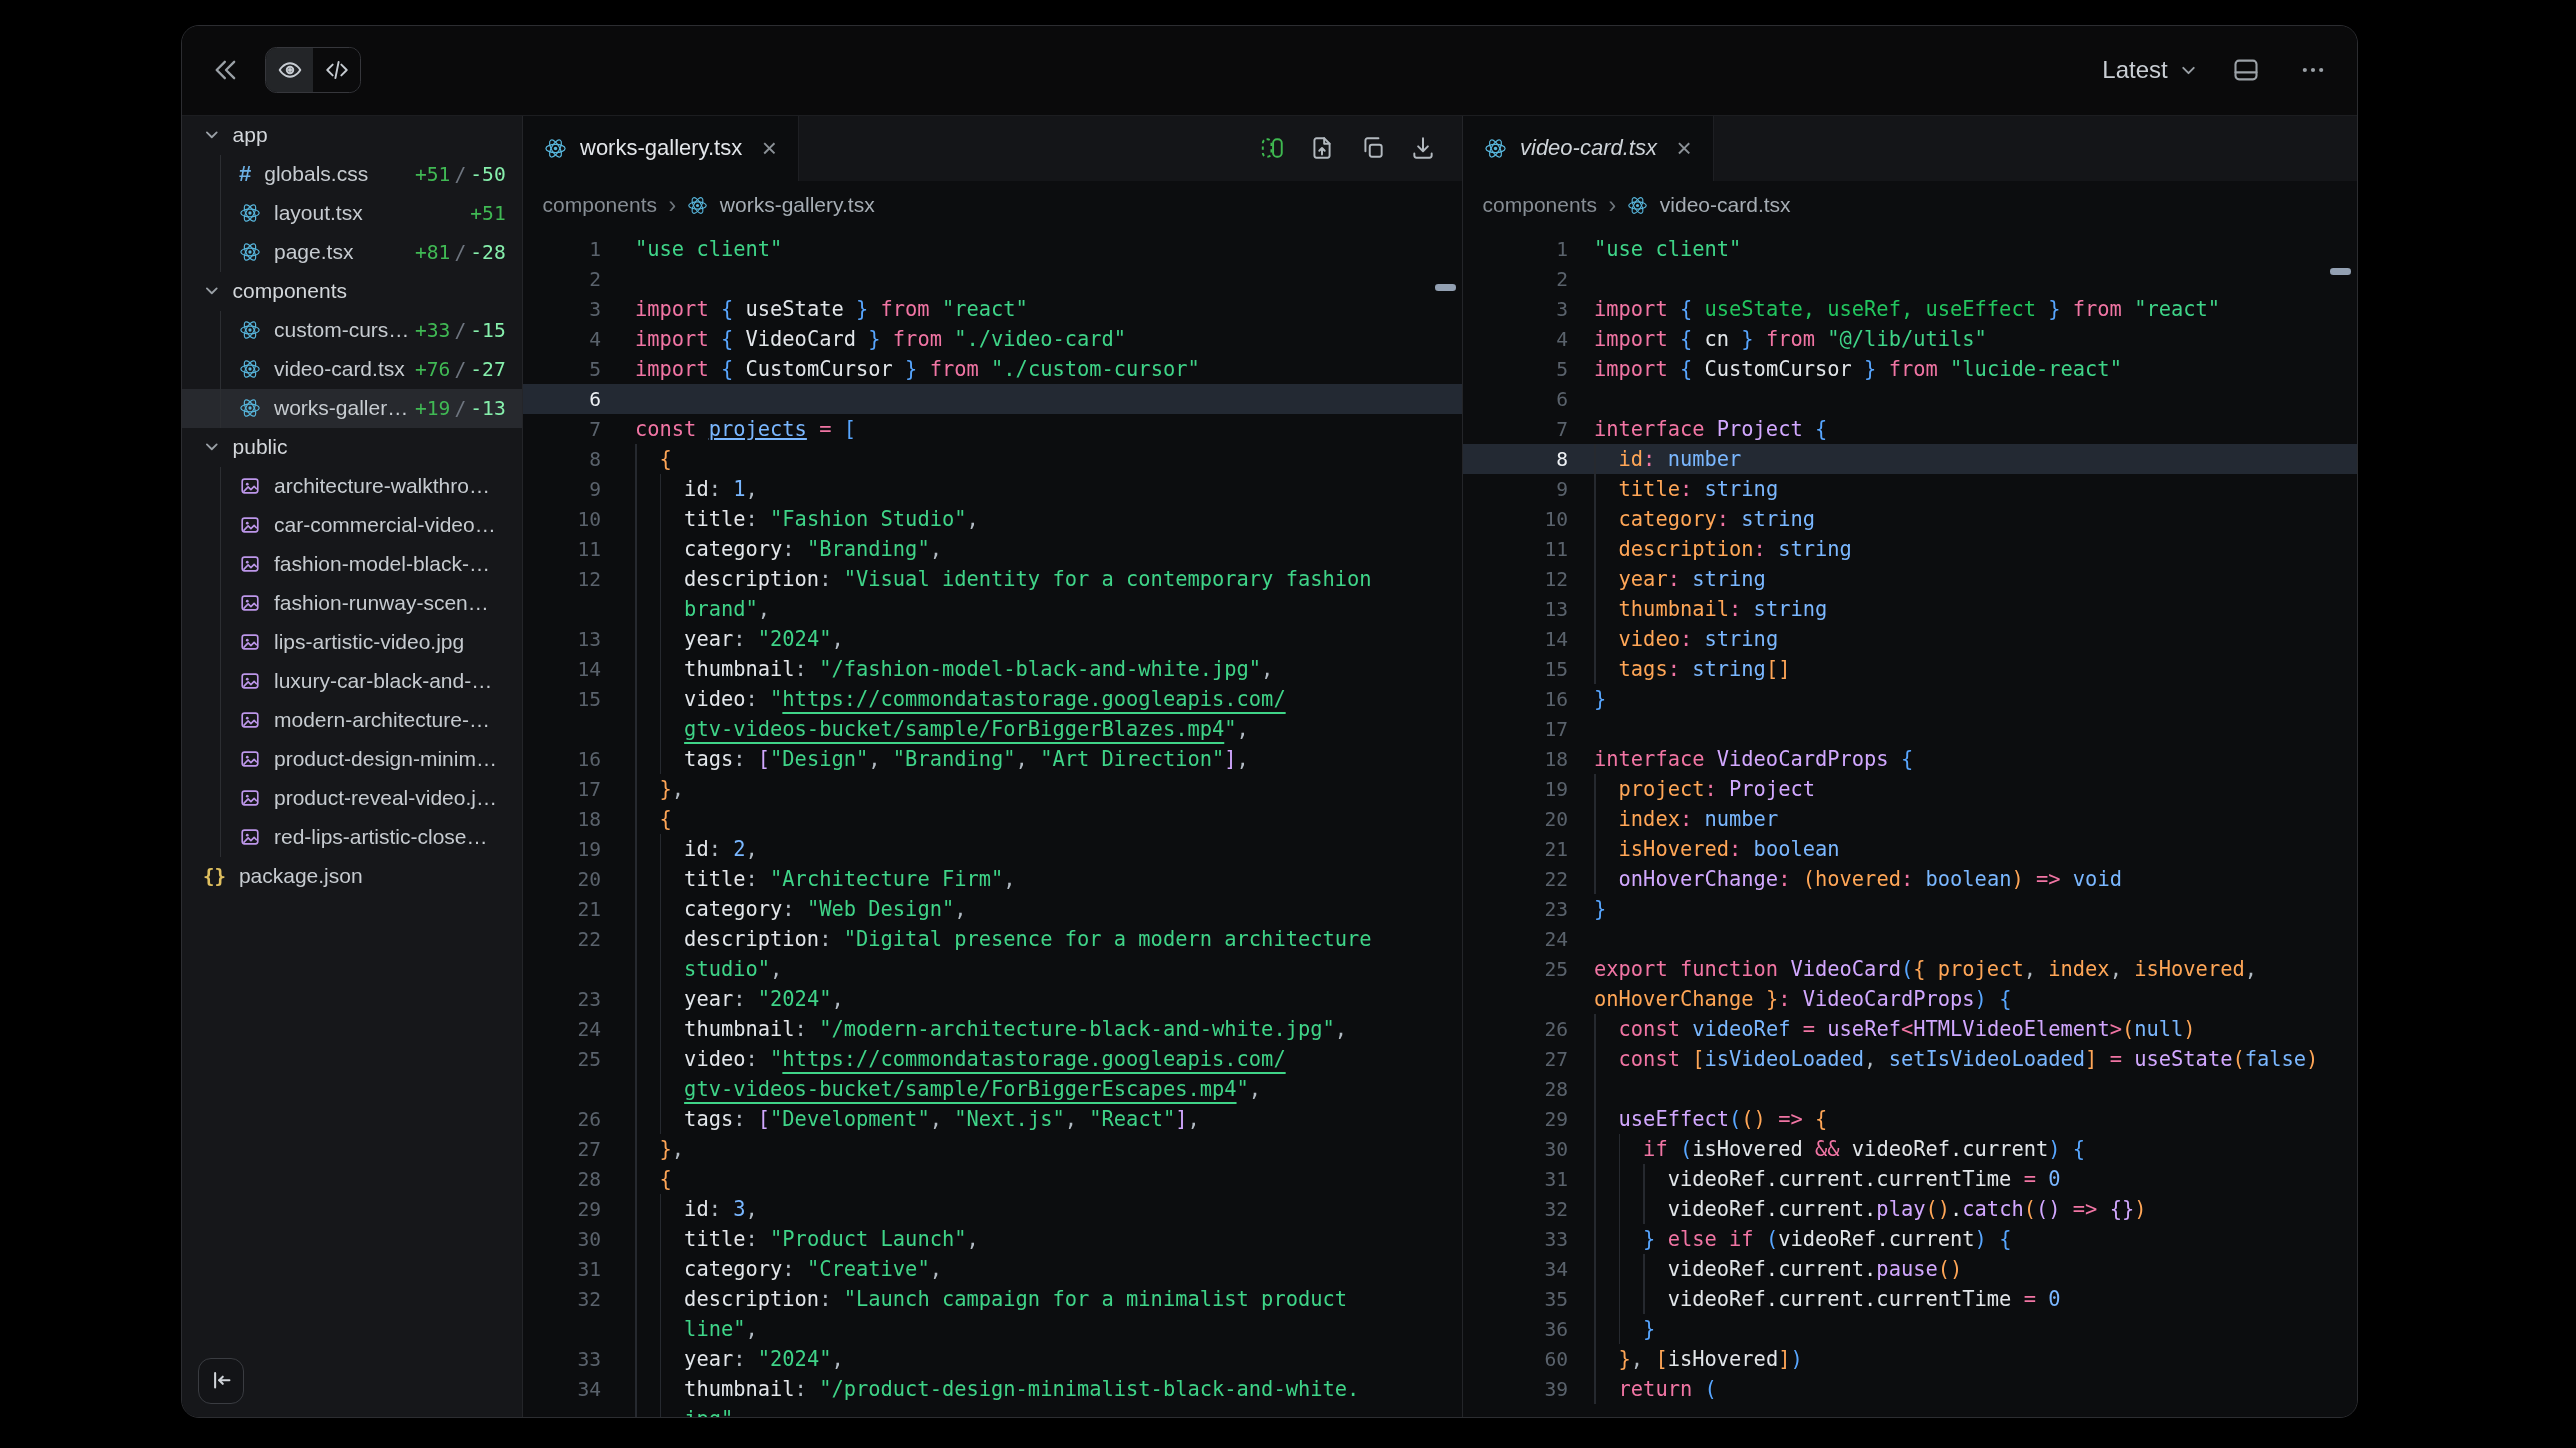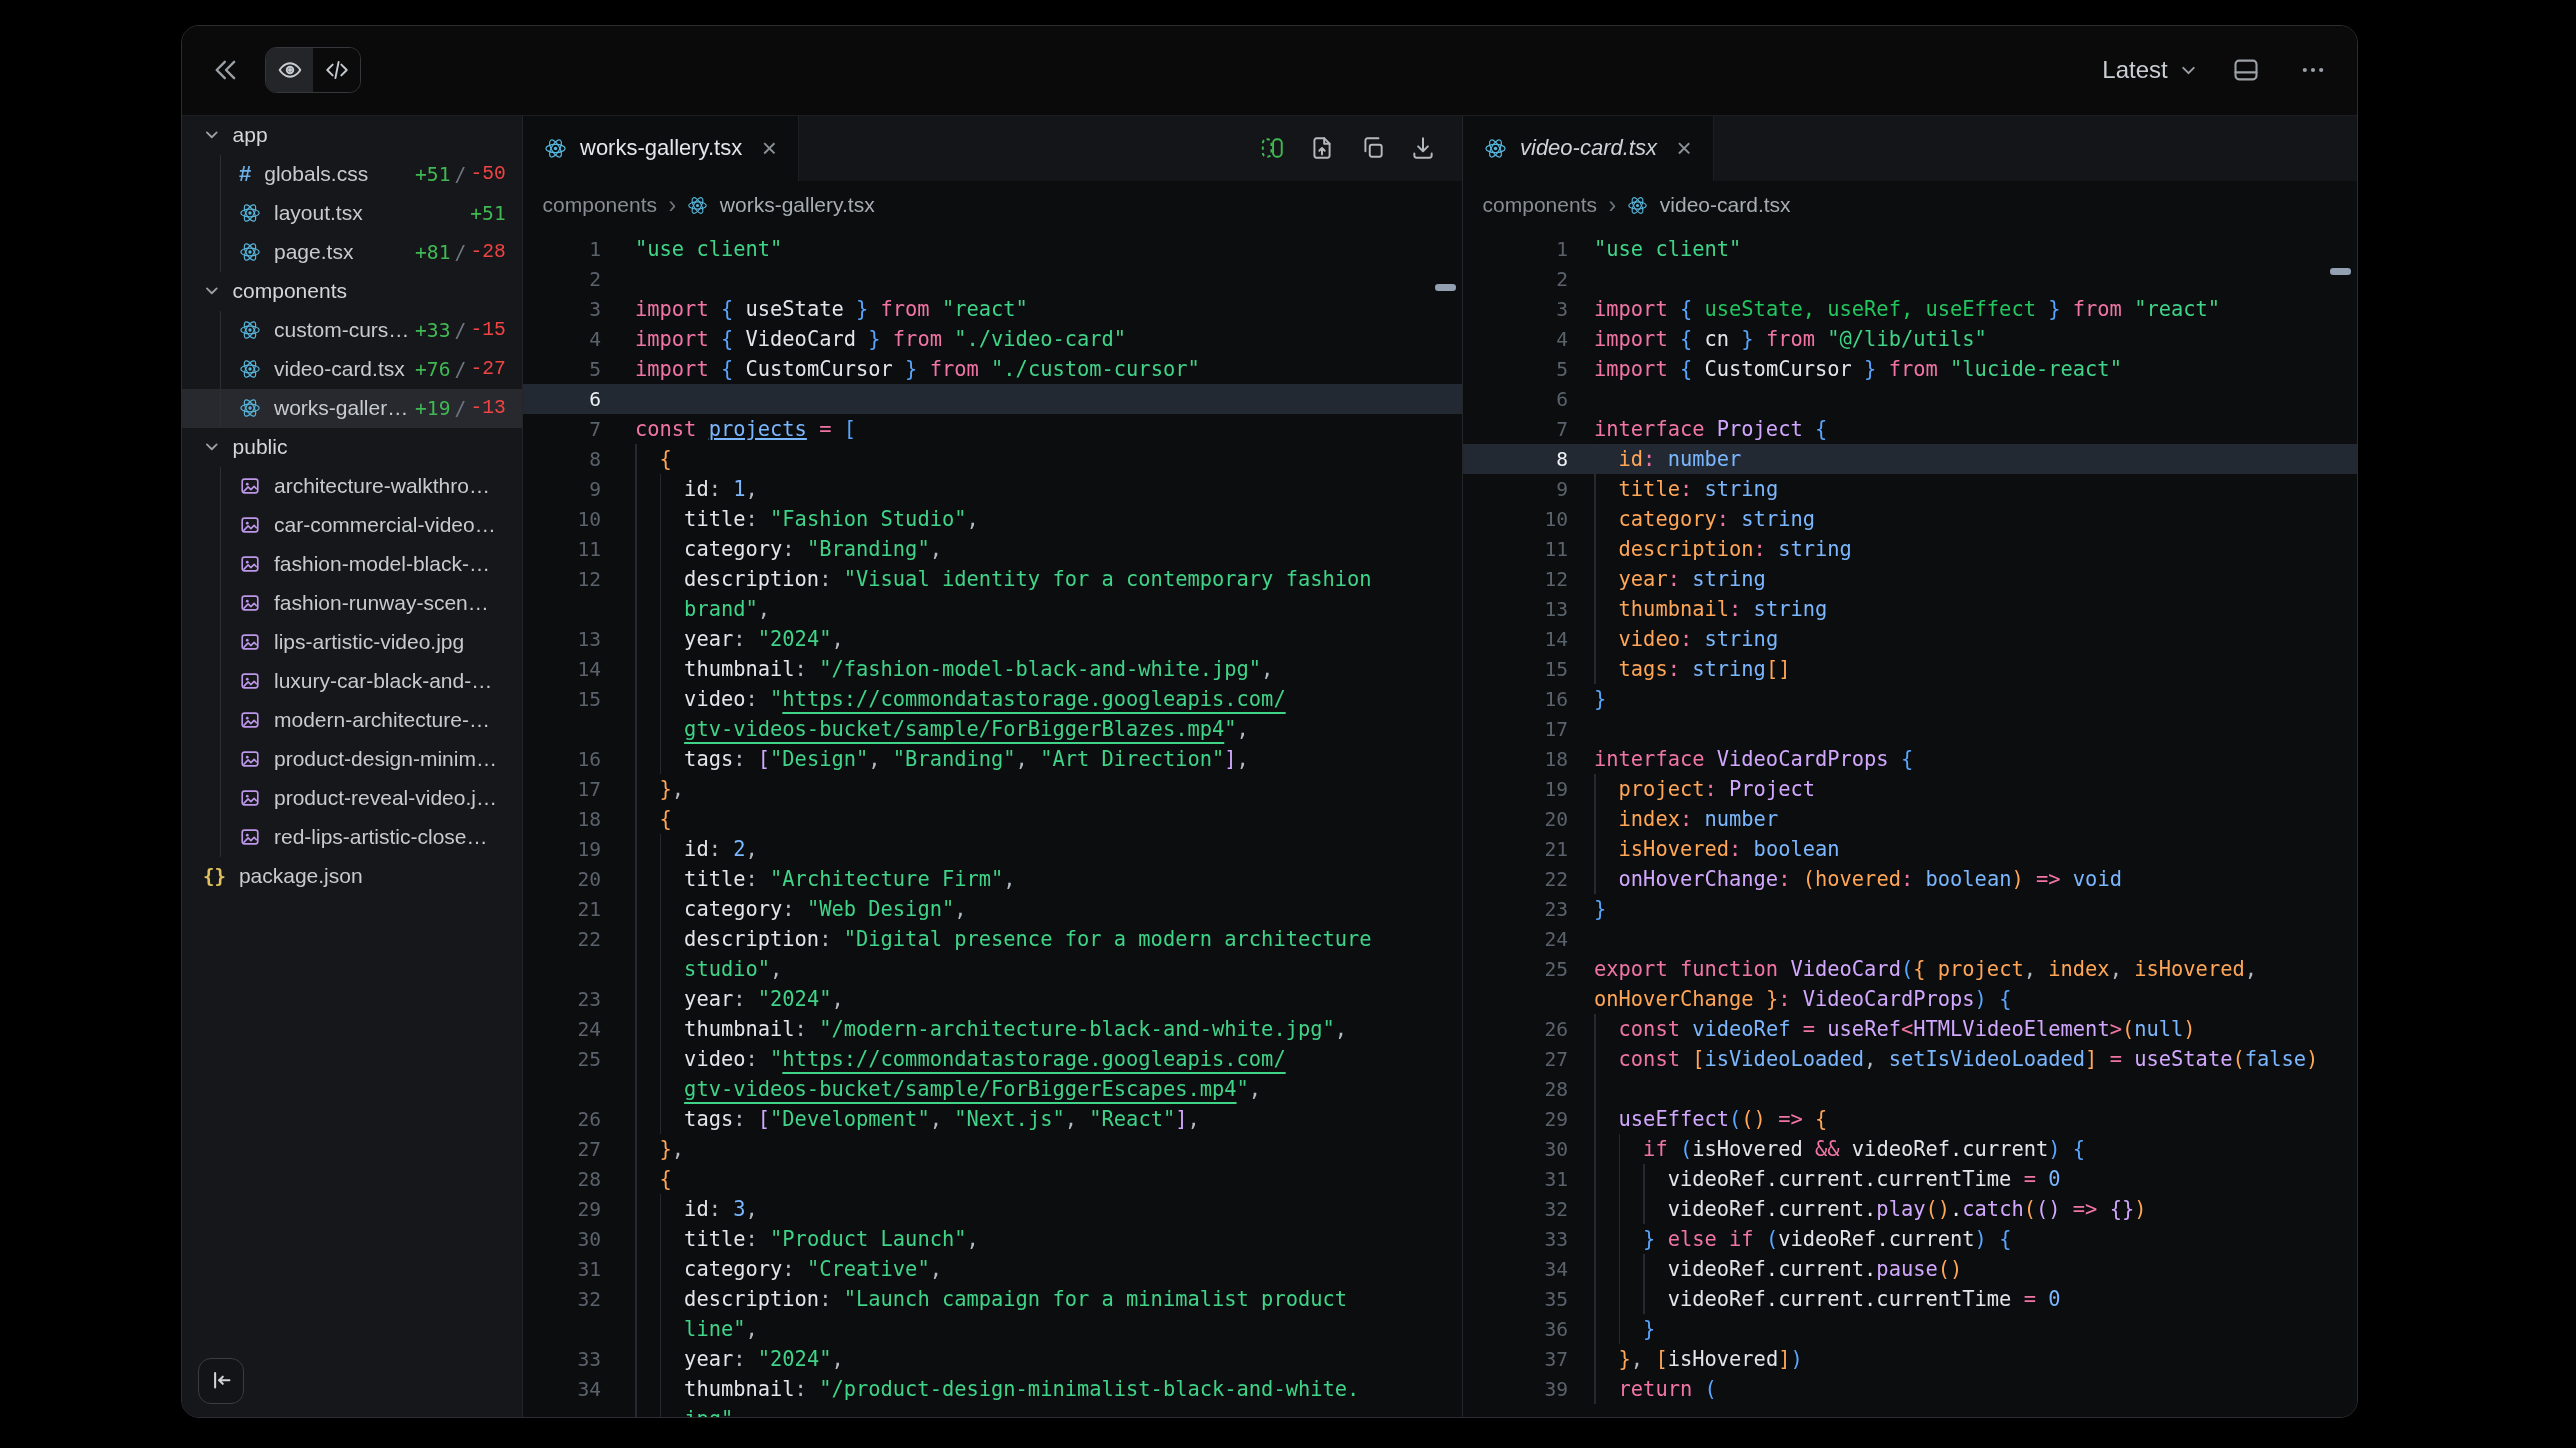--- a/index.html
+++ b/index.html
@@ -41,21 +41,21 @@
   .tree-row { height:39px; display:flex; align-items:center; position:relative;
               font-size:21px; color:#c6cbd0; white-space:nowrap; }
   .tree-row.folder { padding-left:19.6px; gap:11.4px; color:#d3d7db; }
   .tree-row.folder .icon { color:#9aa0a6; }
   .tree-row.child { padding-left:57px; gap:13px; }
   .tree-row.rootfile { padding-left:21px; gap:13px; }
   .tree-row.sel { background:#27292e; }
   .vguide { position:absolute; left:38px; top:0; bottom:0; width:0.8px; background:#2c2e32; }
   .diff { position:absolute; right:16.3px; top:0; bottom:0; display:flex; align-items:center;
           font-family:"DejaVu Sans Mono", monospace; font-size:19.6px; }
-  .diff .a { color:#40b954; } .diff .sl { color:#6f7680; padding:0 4.1px; } .diff .d { color:#ef4444;font-family:Liberation Mono, monospace; }
+  .diff .a { color:#40b954; } .diff .sl { color:#6f7680; padding:0 4.1px; } .diff .d { color:#86efac; }
   .txt-ic { font-weight:bold; }
   .ic-css { color:#6cb0e4; font-size:22px; font-weight:bold; }
   .ic-braces { color:#e0c060; font-family:"DejaVu Sans Mono",monospace; font-size:19px; }
   .ic-react { color:#58b6dc; }
   .ic-img { color:#bd97ea; }
   .collapse-corner { position:absolute; left:16.3px; bottom:13px; width:46px; height:46px;
                      border:0.8px solid #3a3c41; border-radius:13px; background:#131417;
                      display:flex; align-items:center; justify-content:center; color:#d0d4d9; }
 
   
@@ -821,21 +821,21 @@
             </div>
             <div class="code-row">
               <span class="ln">35</span>
               <div class="ct"><span class="ig" style="left: 0ch;"></span><span class="ig" style="left: 2ch;"></span><span class="ig" style="left: 4ch;"></span><span style="color: rgb(226, 230, 234);">      videoRef.current.currentTime</span><span style="color: rgb(241, 117, 164);"> = </span><span style="color: rgb(122, 183, 255);">0</span></div>
             </div>
             <div class="code-row">
               <span class="ln">36</span>
               <div class="ct"><span class="ig" style="left: 0ch;"></span><span class="ig" style="left: 2ch;"></span><span style="color: rgb(226, 230, 234);">    </span><span style="color: rgb(88, 166, 255);">}</span></div>
             </div>
             <div class="code-row">
-              <span class="ln">37</span>
+              <span class="ln">60</span>
               <div class="ct"><span class="ig" style="left: 0ch;"></span><span style="color: rgb(226, 230, 234);">  </span><span style="color: rgb(255, 166, 87);">}</span><span style="color: rgb(178, 186, 195);">, </span><span style="color: rgb(255, 166, 87);">[</span><span style="color: rgb(226, 230, 234);">isHovered</span><span style="color: rgb(255, 166, 87);">]</span><span style="color: rgb(88, 166, 255);">)</span></div>
             </div>
             <div class="code-row">
               <span class="ln">39</span>
               <div class="ct"><span class="ig" style="left: 0ch;"></span><span style="color: rgb(226, 230, 234);">  </span><span style="color: rgb(241, 117, 164);">return </span><span style="color: rgb(88, 166, 255);">(</span></div>
             </div>
           </div>
         <div class="thumb"></div>
       </div>
     </div>

